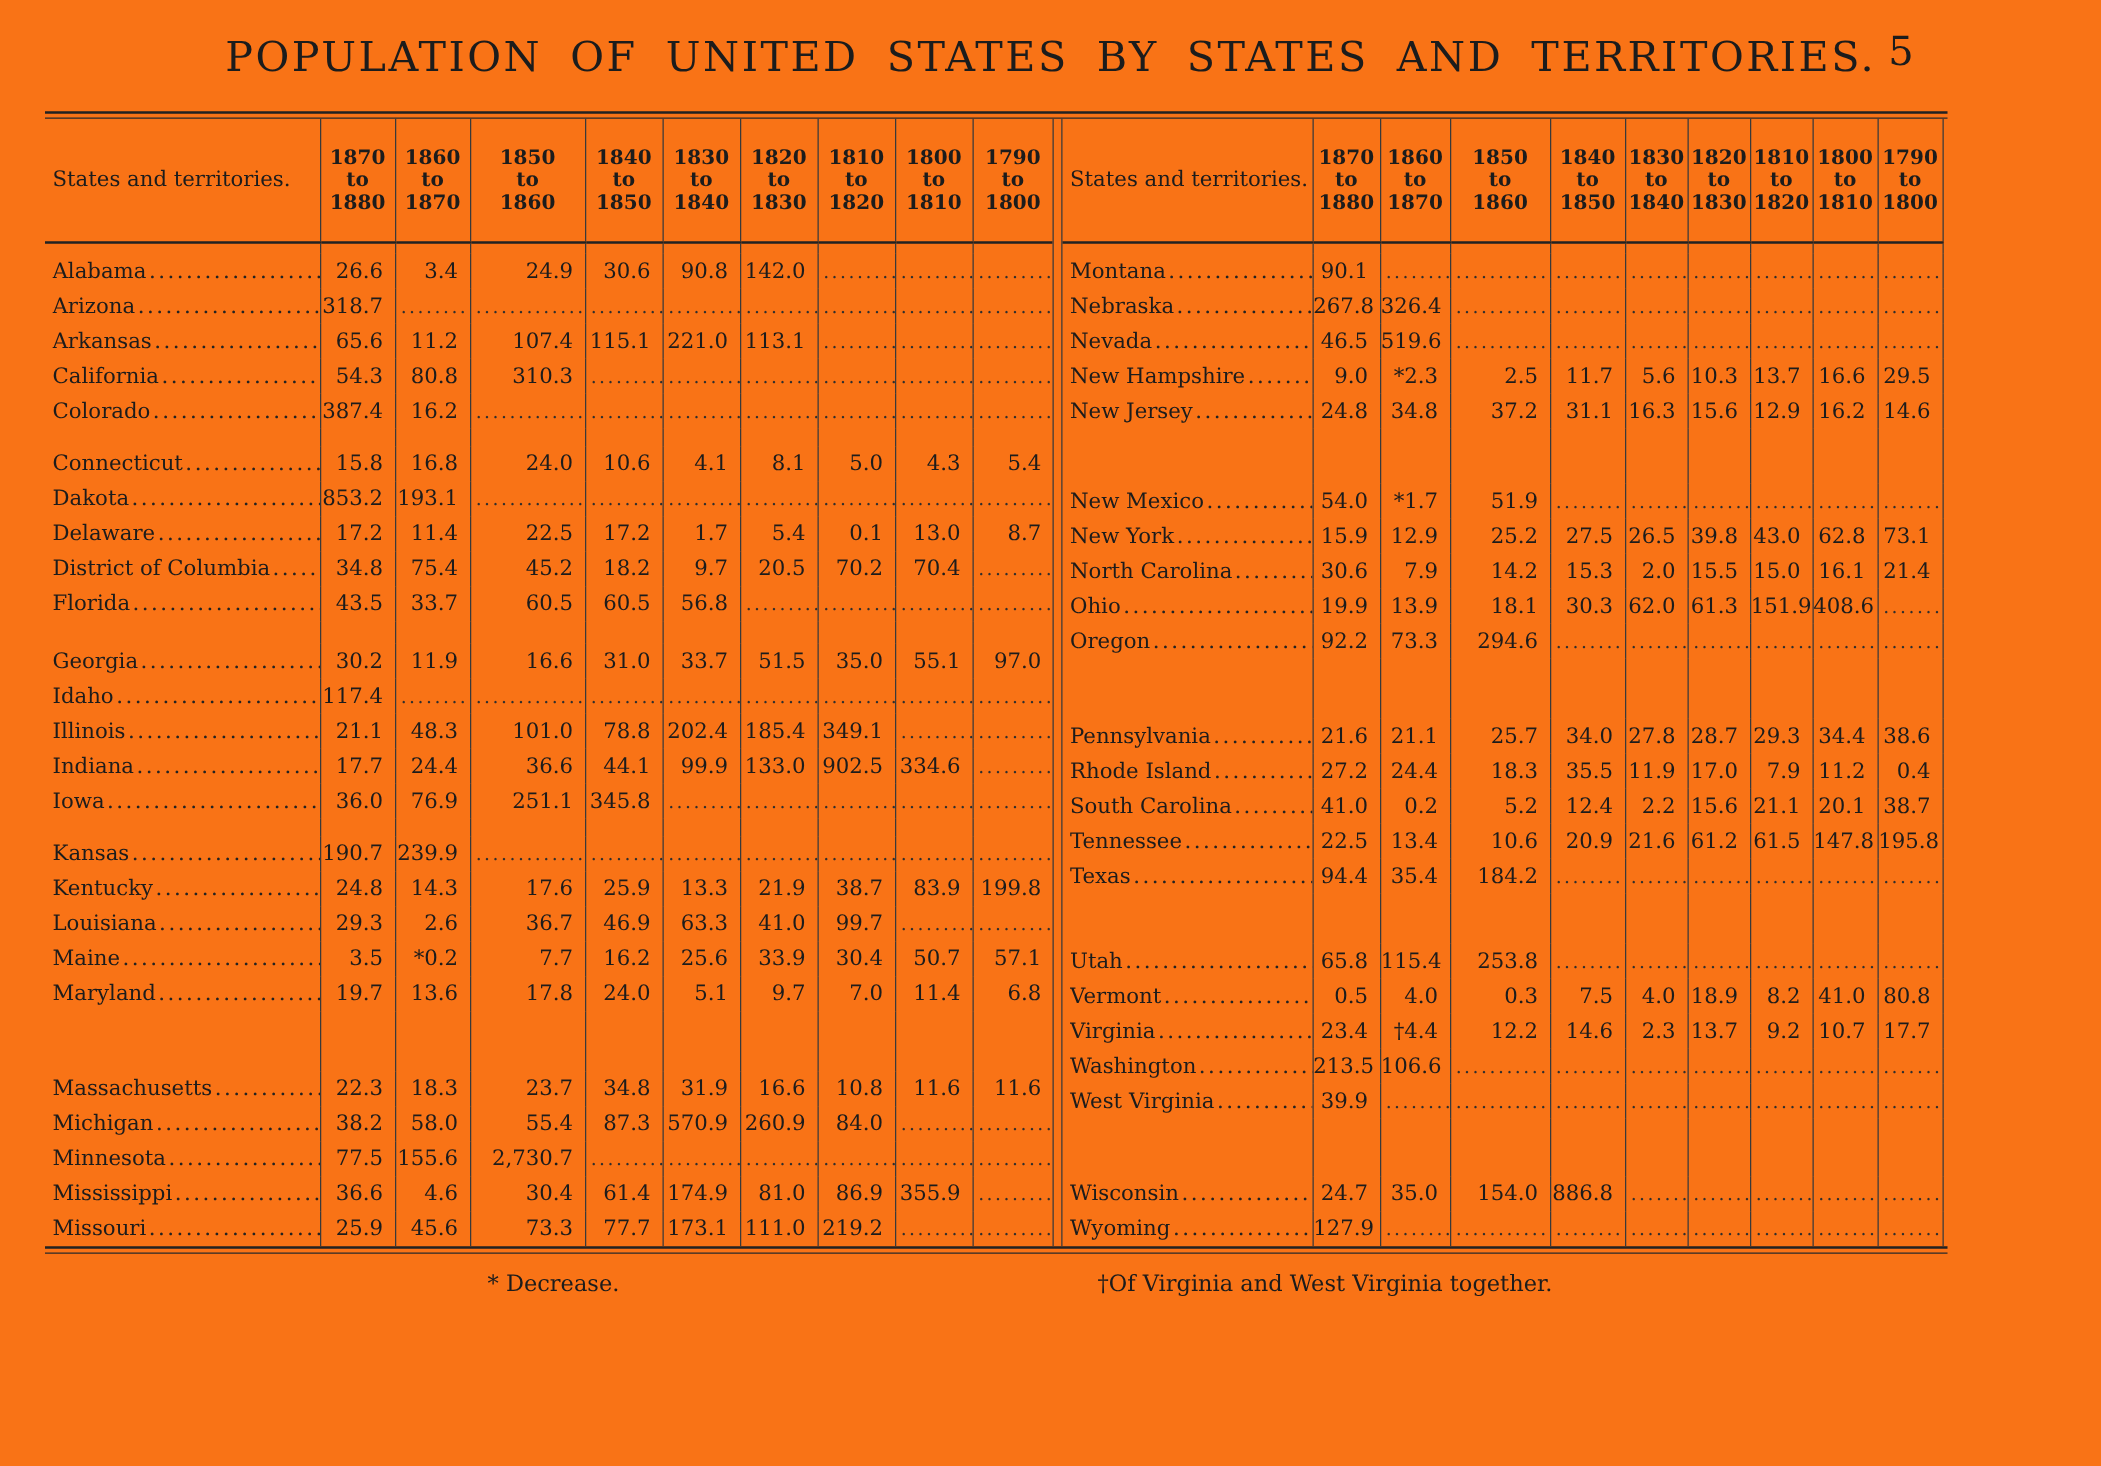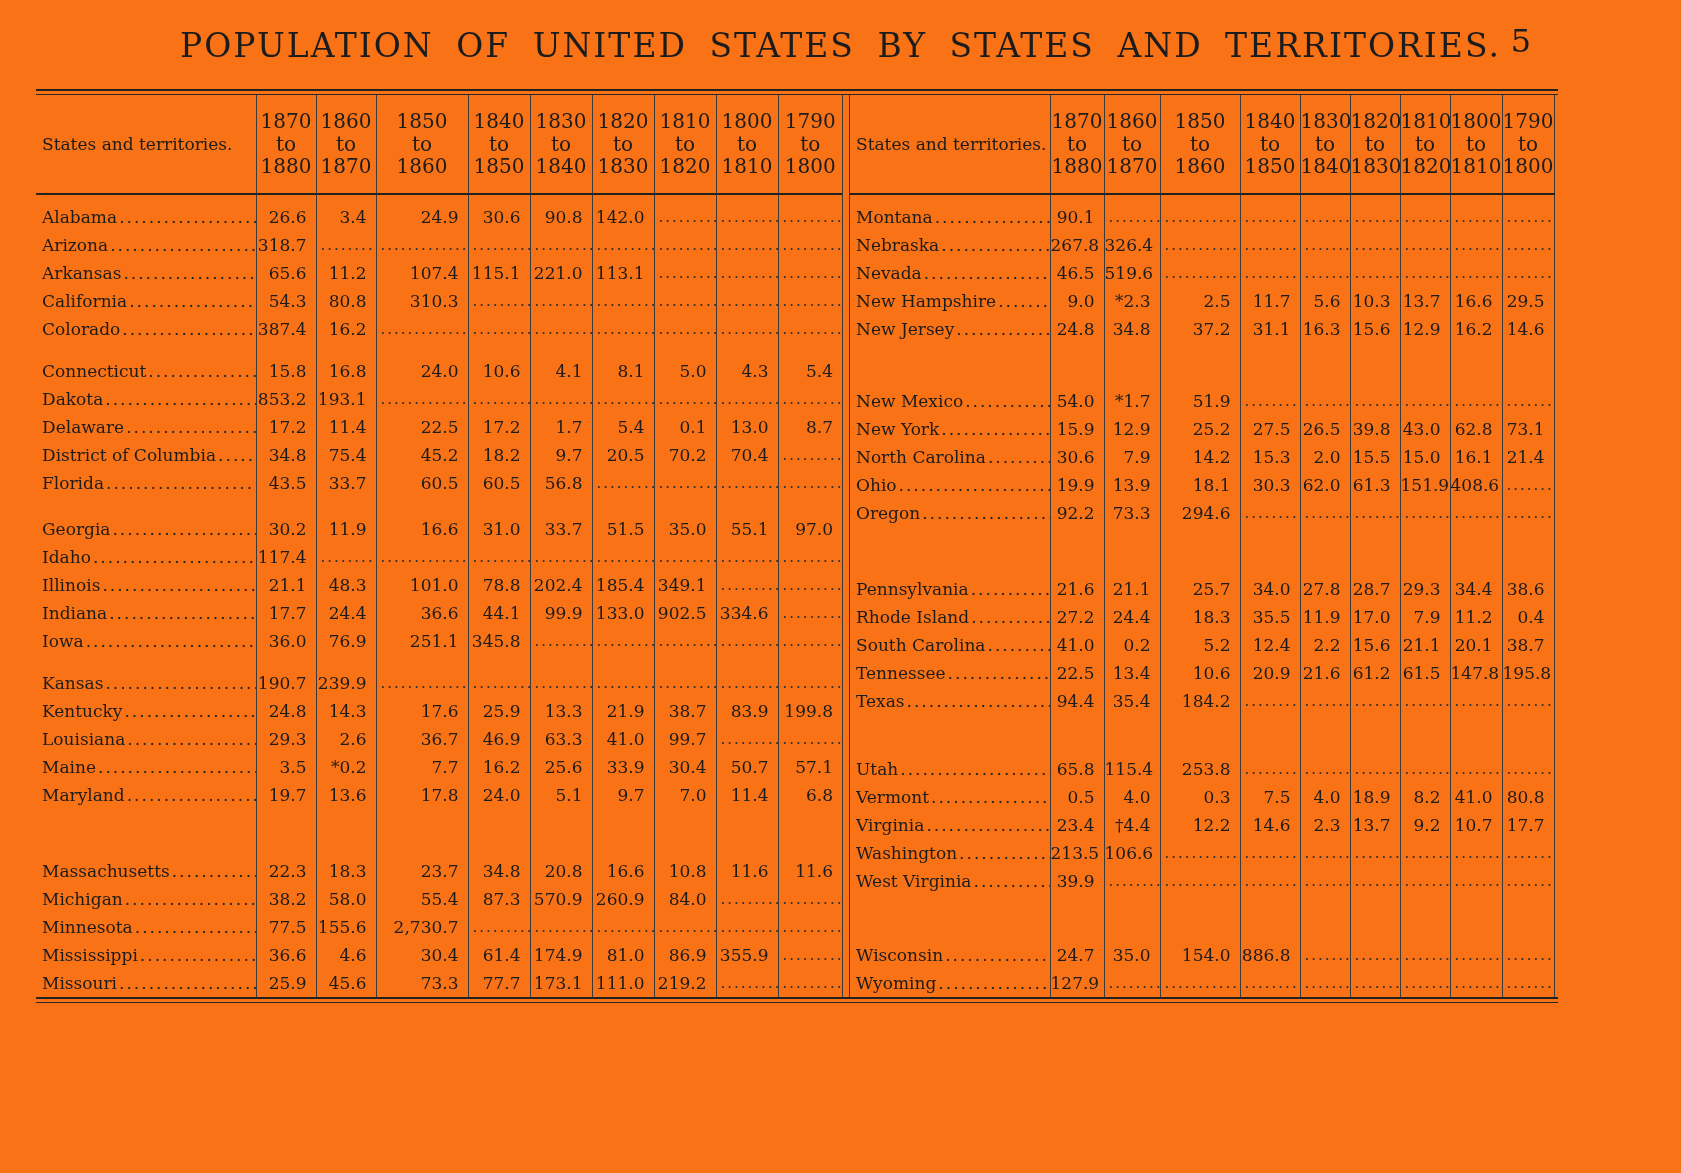--- a/index.html
+++ b/index.html
@@ -13,21 +13,21 @@
   .tbl-area{margin:24px 0 0 36px;width:1522px;}
   .dbl{height:3px;border-top:2px solid #222;border-bottom:1px solid #2a2a2a;}
   .table-wrap{display:flex;align-items:stretch;}
   .divider{width:6px;border-left:1px solid #3a3a3a;border-right:1px solid #3a3a3a;}
   table.half{border-collapse:collapse;table-layout:fixed;}
   #left-table{width:806px;}
   #right-table{width:704px;border-right:1px solid #3a3a3a;}
   th,td{padding:0;margin:0;font-weight:400;}
   thead th{height:98px;border-bottom:2px solid #222;vertical-align:middle;}
   th.name-h{text-align:left;padding-left:6px;font-size:17px;}
-  th.year-h{border-left:1px solid #3a3a3a;text-align:center;font-size:20px;font-weight:400;line-height:1.12;}
+  th.year-h{border-left:1px solid #3a3a3a;text-align:center;font-size:16px;font-weight:700;line-height:1.12;}
   tbody td{height:28px;font-size:17px;vertical-align:middle;}
   td.name-c{padding-left:6px;}
   td.name-c .cellflex{display:flex;align-items:baseline;overflow:hidden;white-space:nowrap;}
   .nm{white-space:nowrap;}
   .lead{flex:1;overflow:hidden;white-space:nowrap;letter-spacing:2px;margin-left:2px;color:#222;}
   td.val,td.empty{border-left:1px solid #3a3a3a;}
   td.val{text-align:right;padding-right:9px;}
   .dotfill{display:block;overflow:hidden;white-space:nowrap;letter-spacing:2px;font-size:15px;color:#2e2e2e;padding-left:4px;}
   tr.spacer td{border-left:1px solid #3a3a3a;}
   tr.spacer td:first-child{border-left:none;}
@@ -646,21 +646,21 @@
               <td class="name-c">
                 <span class="cellflex">
                   <span class="nm">Massachusetts</span>
                   <span class="lead">....................................</span>
                 </span>
               </td>
               <td class="val">22.3</td>
               <td class="val">18.3</td>
               <td class="val">23.7</td>
               <td class="val">34.8</td>
-              <td class="val">20.8</td>
+              <td class="val">31.9</td>
               <td class="val">16.6</td>
               <td class="val">10.8</td>
               <td class="val">11.6</td>
               <td class="val">11.6</td>
             </tr>
             <tr>
               <td class="name-c">
                 <span class="cellflex">
                   <span class="nm">Michigan</span>
                   <span class="lead">....................................</span>
@@ -1399,14 +1399,18 @@
               <td class="empty">
                 <span class="dotfill">..................</span>
               </td>
             </tr>
           </tbody>
     </table>
   </div>
   <div class="dbl"></div>
 </div>
 
+<div class="footnotes">
+  <span class="fn-left">* Decrease.</span>
+  <span class="fn-right">†Of Virginia and West Virginia together.</span>
+</div>
 
 </div>
 
 </body></html>

